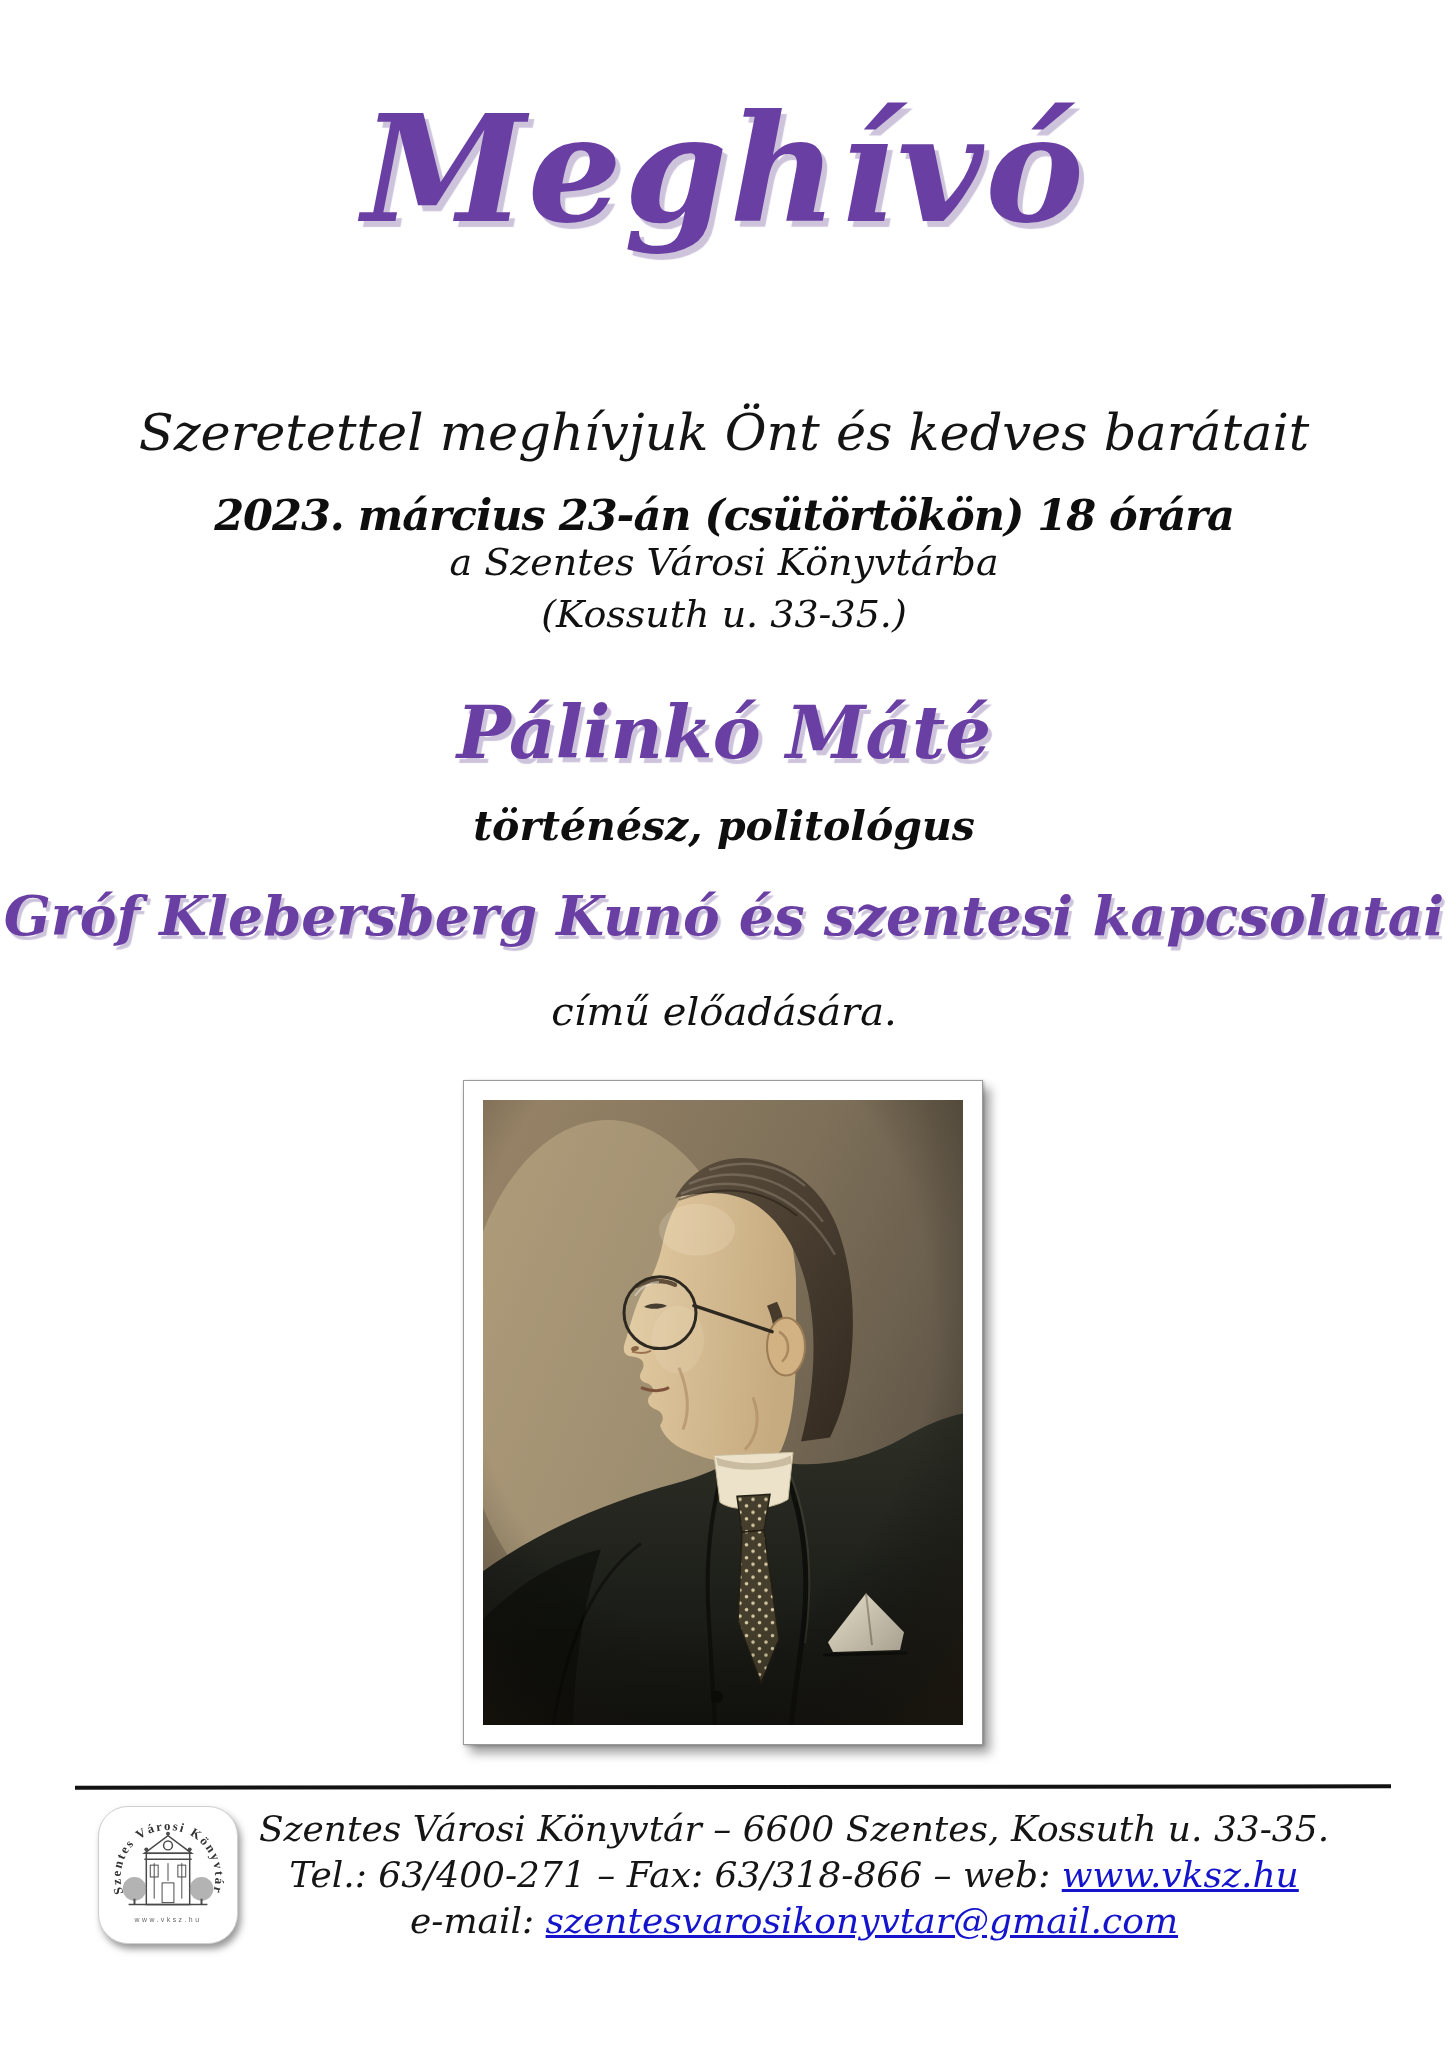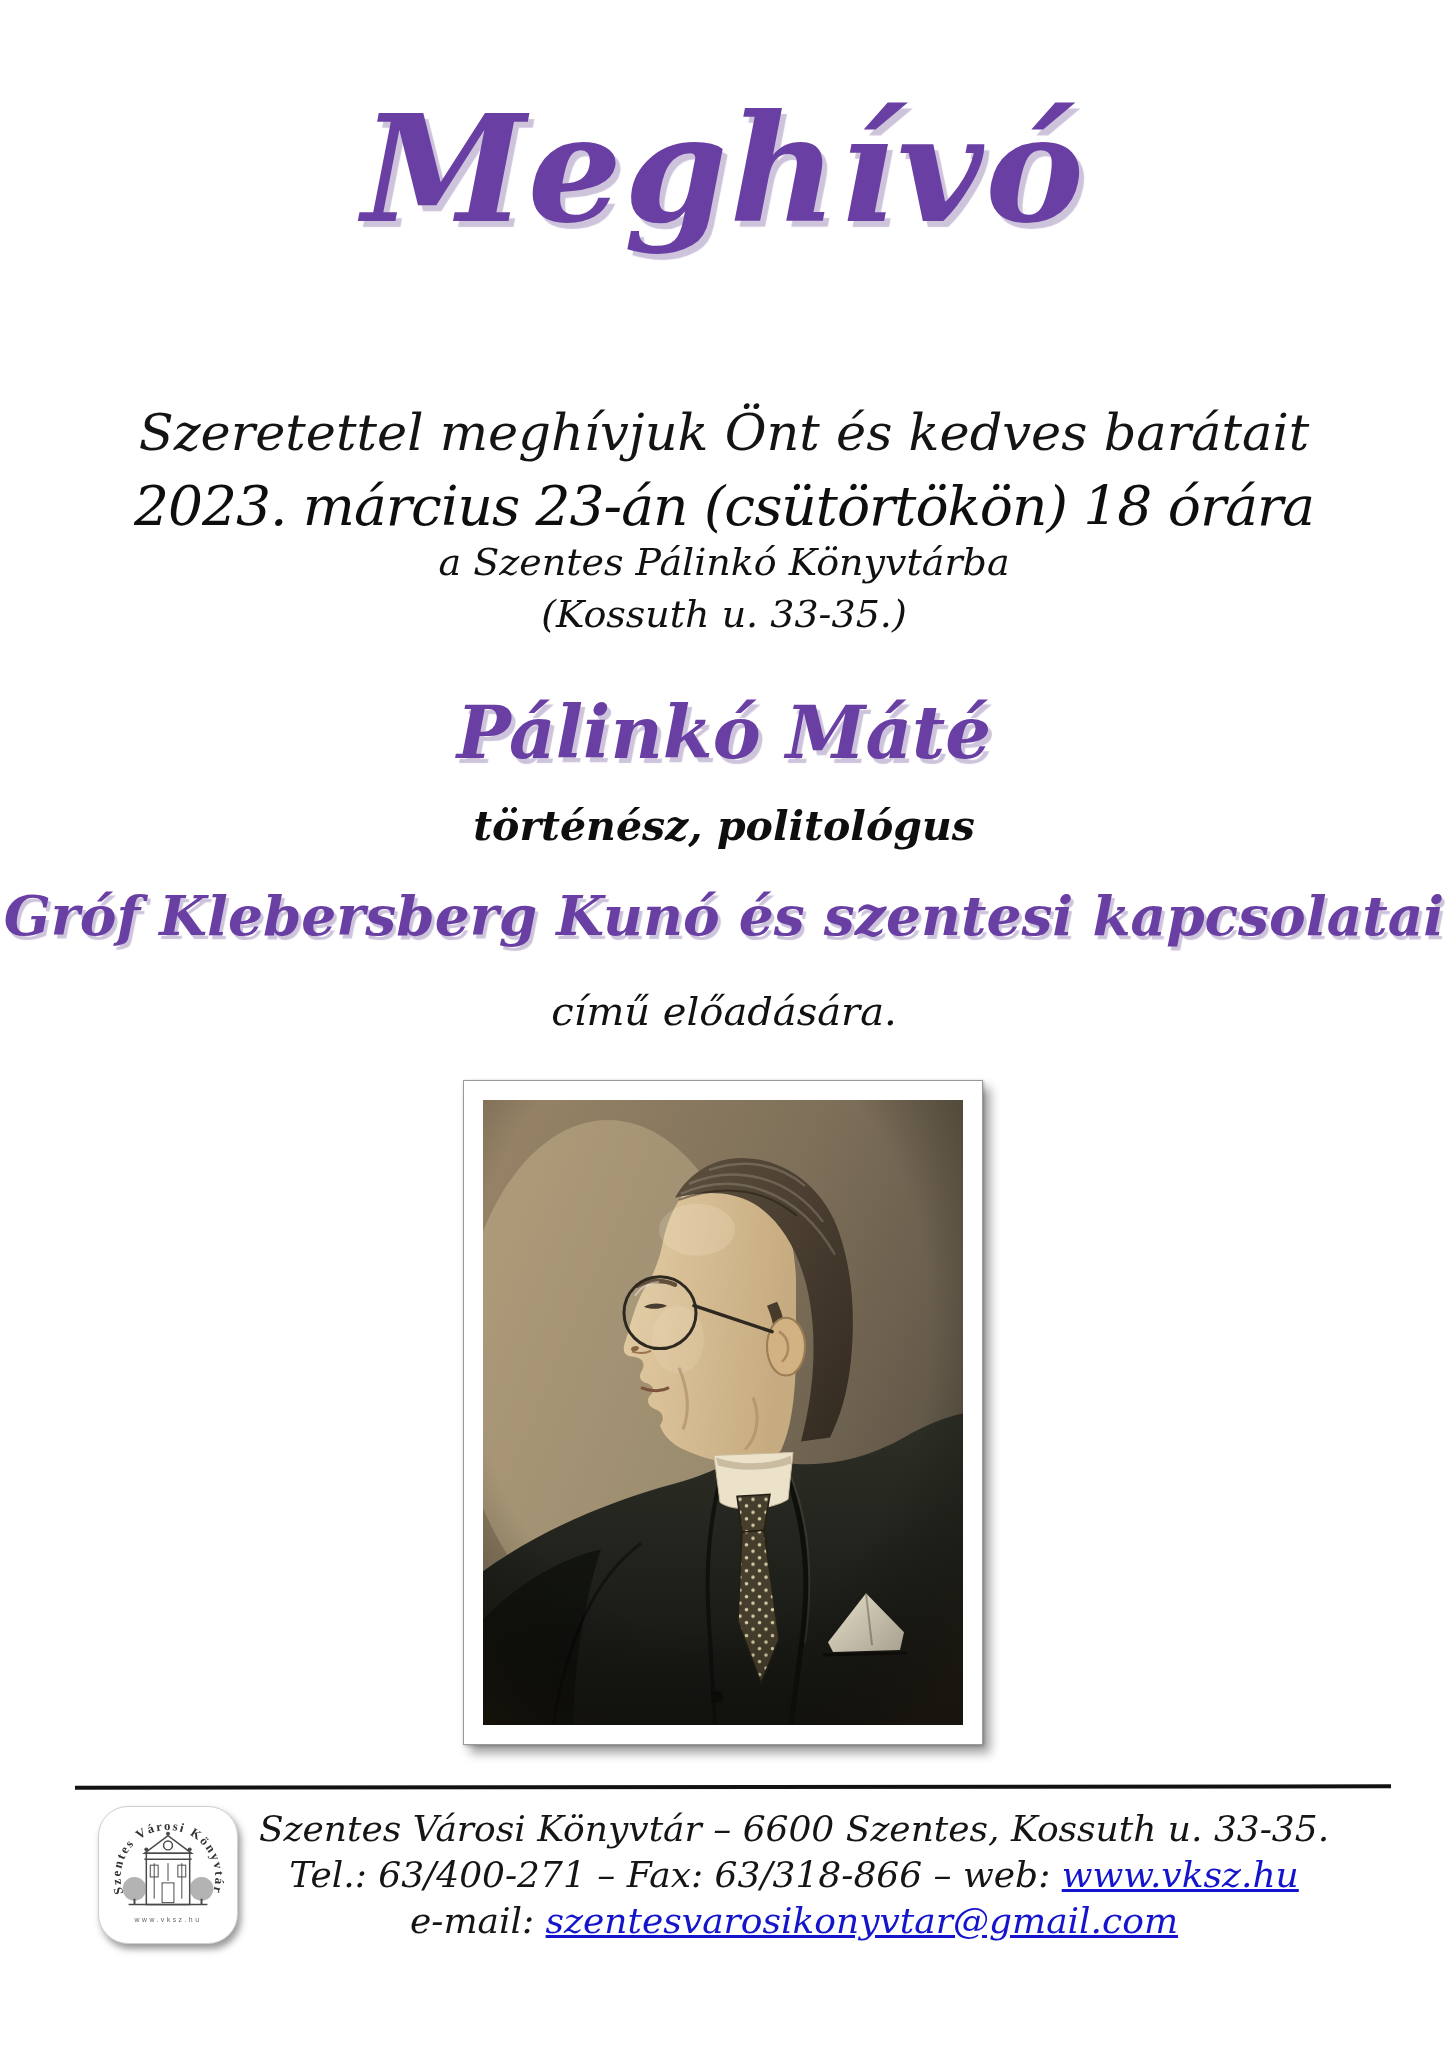--- a/index.html
+++ b/index.html
@@ -26,24 +26,24 @@
     letter-spacing:2px;
   }
   .invite{
     top:372px;
     font-size:51px;
     font-style:italic;
     color:#141414;
     margin-top:31px;
   }
   .datetime{
-    top:474px;
-    font-size:55px;
-    font-style:italic;
-    font-weight:normal;
+    top:490px;
+    font-size:43px;
+    font-style:italic;
+    font-weight:bold;
     letter-spacing:-1px;
     color:#0e0e0e;
   }
   .venue{
     top:540px;
     font-size:38px;
     font-style:italic;
   }
   .address{
     top:592px;
@@ -131,21 +131,21 @@
 <body>
 
 <div class="page">
 
   <div class="center-line title">Meghívó</div>
 
   <div class="center-line invite">Szeretettel meghívjuk Önt és kedves barátait</div>
 
   <div class="center-line datetime">2023. március 23-án (csütörtökön) 18 órára</div>
 
-  <div class="center-line venue">a Szentes Pálinkó Könyvtárba</div>
+  <div class="center-line venue">a Szentes Városi Könyvtárba</div>
 
   <div class="center-line address">(Kossuth u. 33-35.)</div>
 
   <div class="center-line speaker-title">történész, politológus</div>
 
   <div class="center-line speaker">Pálinkó Máté</div>
 
   <div class="center-line lecture">Gróf Klebersberg Kunó és szentesi kapcsolatai</div>
 
   <div class="center-line closing">című előadására.</div>

